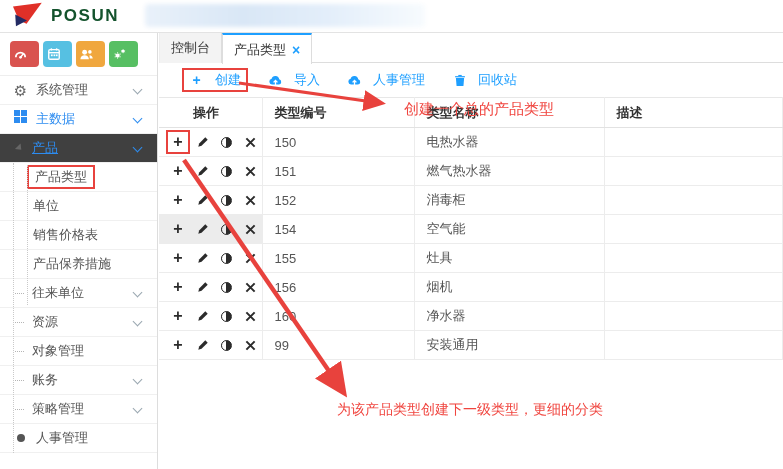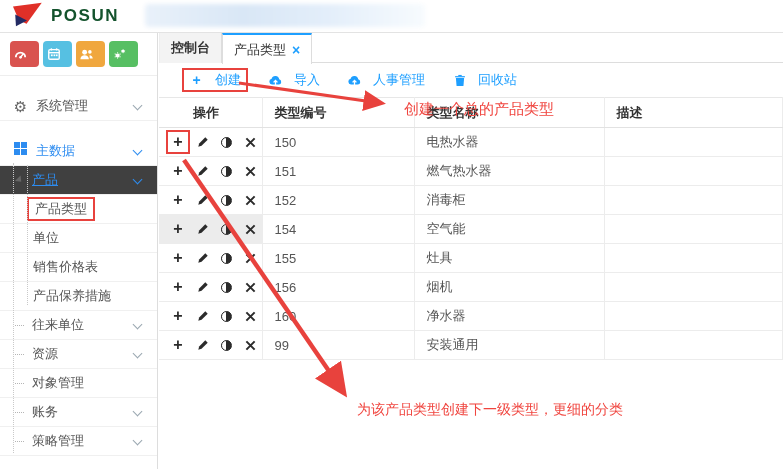--- a/index.html
+++ b/index.html
@@ -19,21 +19,21 @@
   
   .sidebar{position:absolute;left:0;top:33px;width:158px;bottom:0;background:#fff;
            border-right:1px solid #ddd;overflow:hidden;}
   .quick-row{height:43px;display:flex;align-items:center;gap:4px;padding-left:10px;
              border-bottom:1px solid #eee;}
   .quick-btn{width:29px;height:26px;border-radius:4px;display:flex;align-items:center;
              justify-content:center;cursor:pointer;border:none;}
   .side-menu{list-style:none;margin:0;padding:0;position:relative;}
   .side-item{position:relative;height:29px;display:flex;align-items:center;
              border-bottom:1px solid #f0f0f0;cursor:pointer;color:#555;background:#fff;}
-  .side-item.lvl1{padding-left:13px;margin-top:16px;}
+  .side-item.lvl1{padding-left:13px;}
   .side-item.lvl2{padding-left:14px;}
   .side-item.lvl3{padding-left:33px;}
   .side-item.active{color:#2d8cf0;}
   .side-item.shaded{background:#404040;text-decoration:underline;}
   .icon-slot{display:inline-flex;align-items:center;justify-content:center;margin-right:8px;min-width:15px;}
   .gears-icon::before{content:"⚙";font-size:15px;color:#666;line-height:1;}
   .grid-icon{min-width:15px;}
   .grid-icon::before{content:"";width:6px;height:6px;background:#2d8cf0;display:block;
                      box-shadow:7px 0 0 #2d8cf0,0 7px 0 #2d8cf0,7px 7px 0 #2d8cf0;margin:-6px 7px 6px 0;}
   .caret-expanded-icon{min-width:10px;}
@@ -49,21 +49,21 @@
   .side-item.boxed .lbl{border:2px solid #e8423d;padding:1px 6px;margin-left:-6px;}
   .tree-line{position:absolute;border-left:1px dotted #c9c9c9;width:0;}
   .tree-line.a{left:13px;top:130px;height:290px;}
   .tree-line.b{left:27px;top:132px;height:140px;}
 
   
   .main{position:absolute;left:159px;top:33px;right:0;bottom:0;background:#fff;}
   .tabbar{height:30px;border-bottom:1px solid #ddd;display:flex;background:#fff;}
   .tab{height:30px;padding:0 11px;display:flex;align-items:center;gap:6px;color:#333;
        background:#f3f3f3;border-right:1px solid #ddd;cursor:pointer;}
-  .tab:first-child{border-left:1px solid #eee;font-weight:bold;}
+  .tab:first-child{border-left:1px solid #eee;}
   .tab.active{background:#fff;border-top:2px solid #1e9fff;height:31px;margin-bottom:-1px;
               border-left:1px solid #ddd;}
   .tab-close{color:#1e9fff;font-weight:bold;cursor:pointer;line-height:1;}
   .tab-close::before{content:"×";font-size:14px;}
 
   .toolbar{height:34px;display:flex;align-items:center;gap:27px;padding-left:30px;}
   .tool{color:#1e9fff;display:flex;align-items:center;gap:3px;cursor:pointer;text-decoration:none;}
   .tool.boxed{border:2px solid #e8423d;padding:1px 5px;margin:-3px -7px -3px -7px;}
   .plus-g{font-weight:bold;font-style:normal;font-size:14px;line-height:1;}
 
@@ -80,21 +80,21 @@
   .op-add{font-weight:bold;font-size:16px;color:#2b2b2b;line-height:1;}
   .op-adjust{width:11px;height:11px;border:1.5px solid #2b2b2b;border-radius:50%;
              background:linear-gradient(90deg,transparent 50%,#2b2b2b 50%);}
   tr.highlight td.ops{background:#ececec;}
   tr.box-add .op-add{outline:2px solid #e8423d;outline-offset:3px;}
 
   
   .overlay{position:absolute;inset:0;pointer-events:none;z-index:40;}
   .ann{position:absolute;color:#f0453f;white-space:nowrap;}
   .ann.top{left:404px;top:100px;font-size:15px;}
-  .ann.bottom{left:357px;top:401px;font-size:14px;}
+  .ann.bottom{left:337px;top:401px;font-size:14px;}
 </style>
 </head>
 <body>
 
 <div class="screen">
 
   <header class="top-header">
     <div class="logo-wrap">
       <svg width="34" height="28" viewBox="0 0 44 38">
         <polygon points="3,6 42,1 16,37" fill="#e03028"></polygon>

